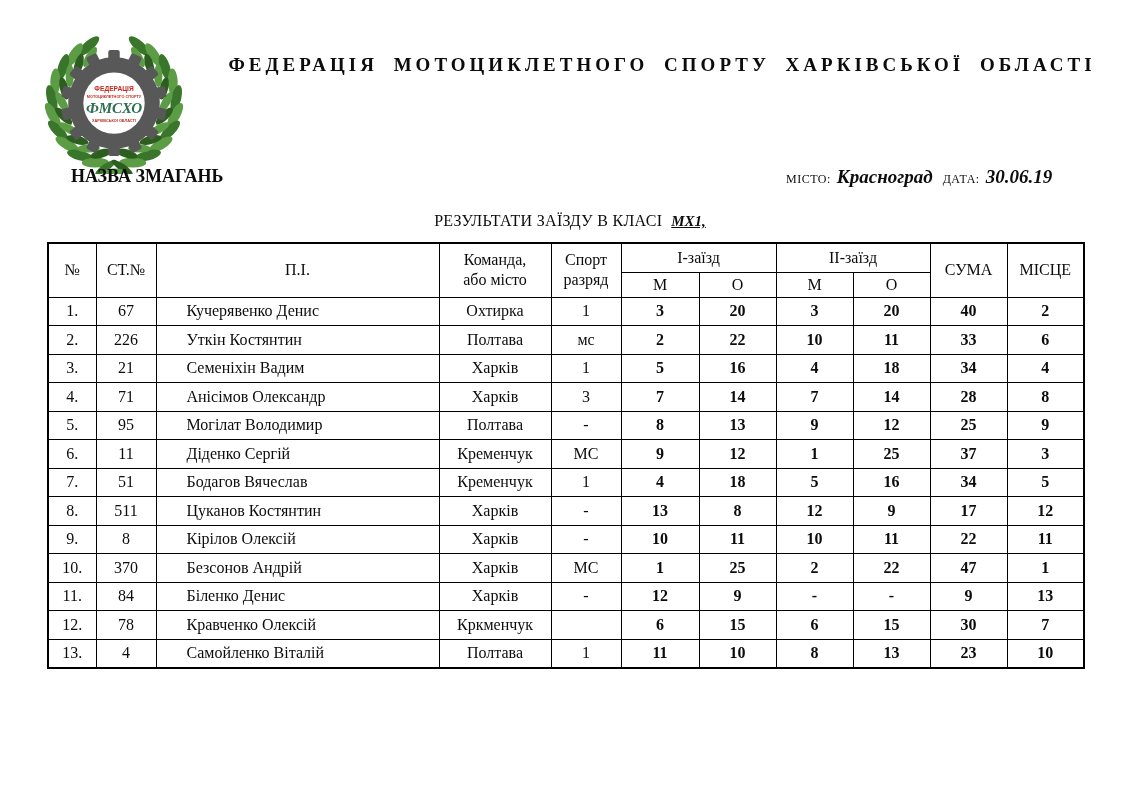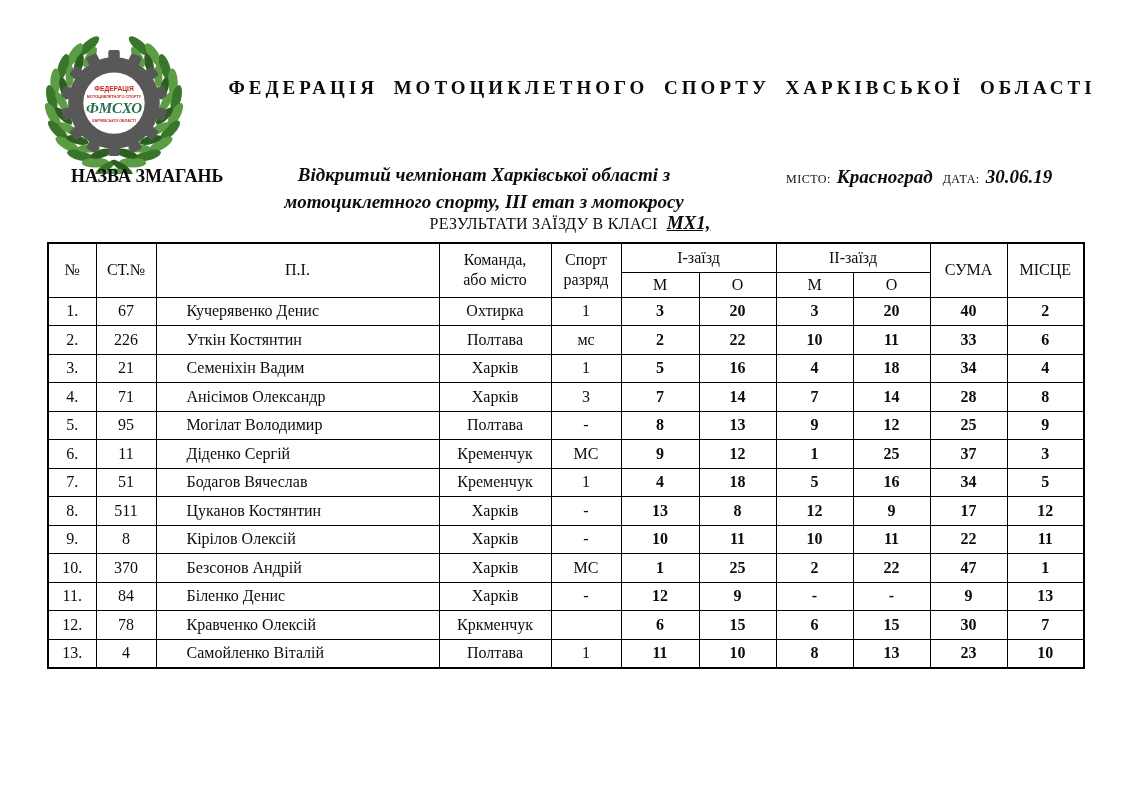--- a/index.html
+++ b/index.html
@@ -11,21 +11,21 @@
 
   
   .logo { position:absolute; left:36px; top:28px; width:156px; height:146px; }
 
   
   .org-header { position:absolute; left:222px; top:54px; width:880px; text-align:center; }
   .org-line1 {
     font-size:19px; font-weight:bold; letter-spacing:7px; word-spacing:16px; white-space:nowrap;
   }
   .org-line2 {
-    margin-top:23px; font-size:19px; font-weight:bold; letter-spacing:4px; word-spacing:7px; white-space:nowrap;
+    margin-top:0; font-size:19px; font-weight:bold; letter-spacing:4px; word-spacing:7px; white-space:nowrap;
   }
 
   
   .name-label {
     position:absolute; left:71px; top:166px; font-size:18px; font-weight:bold; white-space:nowrap;
   }
   .competition {
     position:absolute; left:228px; top:162px; width:512px; text-align:center;
     font-size:19px; font-style:italic; font-weight:bold; line-height:1.42;
   }
@@ -33,21 +33,21 @@
   .meta-small { font-size:12px; letter-spacing:0.5px; }
   .meta-value { font-size:19px; font-weight:bold; font-style:italic; margin:0 10px 0 6px; }
   .meta-value:last-child { margin-right:12px; }
 
   
   .results-line {
     position:absolute; left:47px; top:212px; width:1038px; text-align:center; white-space:nowrap;
   }
   .results-title { font-size:16px; letter-spacing:0.3px;margin-left:8px; }
   .results-class {
-    font-size:19px; font-weight:bold; font-style:italic;
+    font-size:15px; font-weight:bold; font-style:italic;
     text-decoration:underline; margin-left:9px;margin-top:40px;
   }
 
   
   table.results {
     position:absolute; left:47px; top:242px; width:1038px;
     border-collapse:collapse; table-layout:fixed;
     border:2px solid #000;
   }
   table.results th, table.results td {
@@ -138,21 +138,20 @@
       <text x="75" y="82" text-anchor="middle" font-size="14.5" font-weight="bold" font-style="italic" font-family="Liberation Serif, serif" fill="#2c6e4f">ФМСХО</text>
       <text x="75" y="90.5" text-anchor="middle" font-size="3.7" font-weight="bold" font-family="Liberation Sans, sans-serif" fill="#c42b20">ХАРКІВСЬКОЇ ОБЛАСТІ</text>
     </svg>
   </div>
 
   <div class="org-header">
     <div class="org-line2">ФЕДЕРАЦІЯ МОТОЦИКЛЕТНОГО СПОРТУ ХАРКІВСЬКОЇ ОБЛАСТІ</div>
   </div>
 
   <div class="name-label">НАЗВА ЗМАГАНЬ</div>
-  <div class="competition">Відкритий чемпіонат Харківської області з мотоциклетного спорту, ІІІ етап з мотокросу</div>
   <div class="city-date">
     <span class="meta-small">МІСТО:</span><span class="meta-value">Красноград</span><span class="meta-small">ДАТА:</span><span class="meta-value">30.06.19</span>
   </div>
 
   <div class="results-line">
     <span class="results-title">РЕЗУЛЬТАТИ ЗАЇЗДУ В КЛАСІ</span><span class="results-class">МХ1,</span>
   </div>
 
   <table class="results">
     <colgroup>

